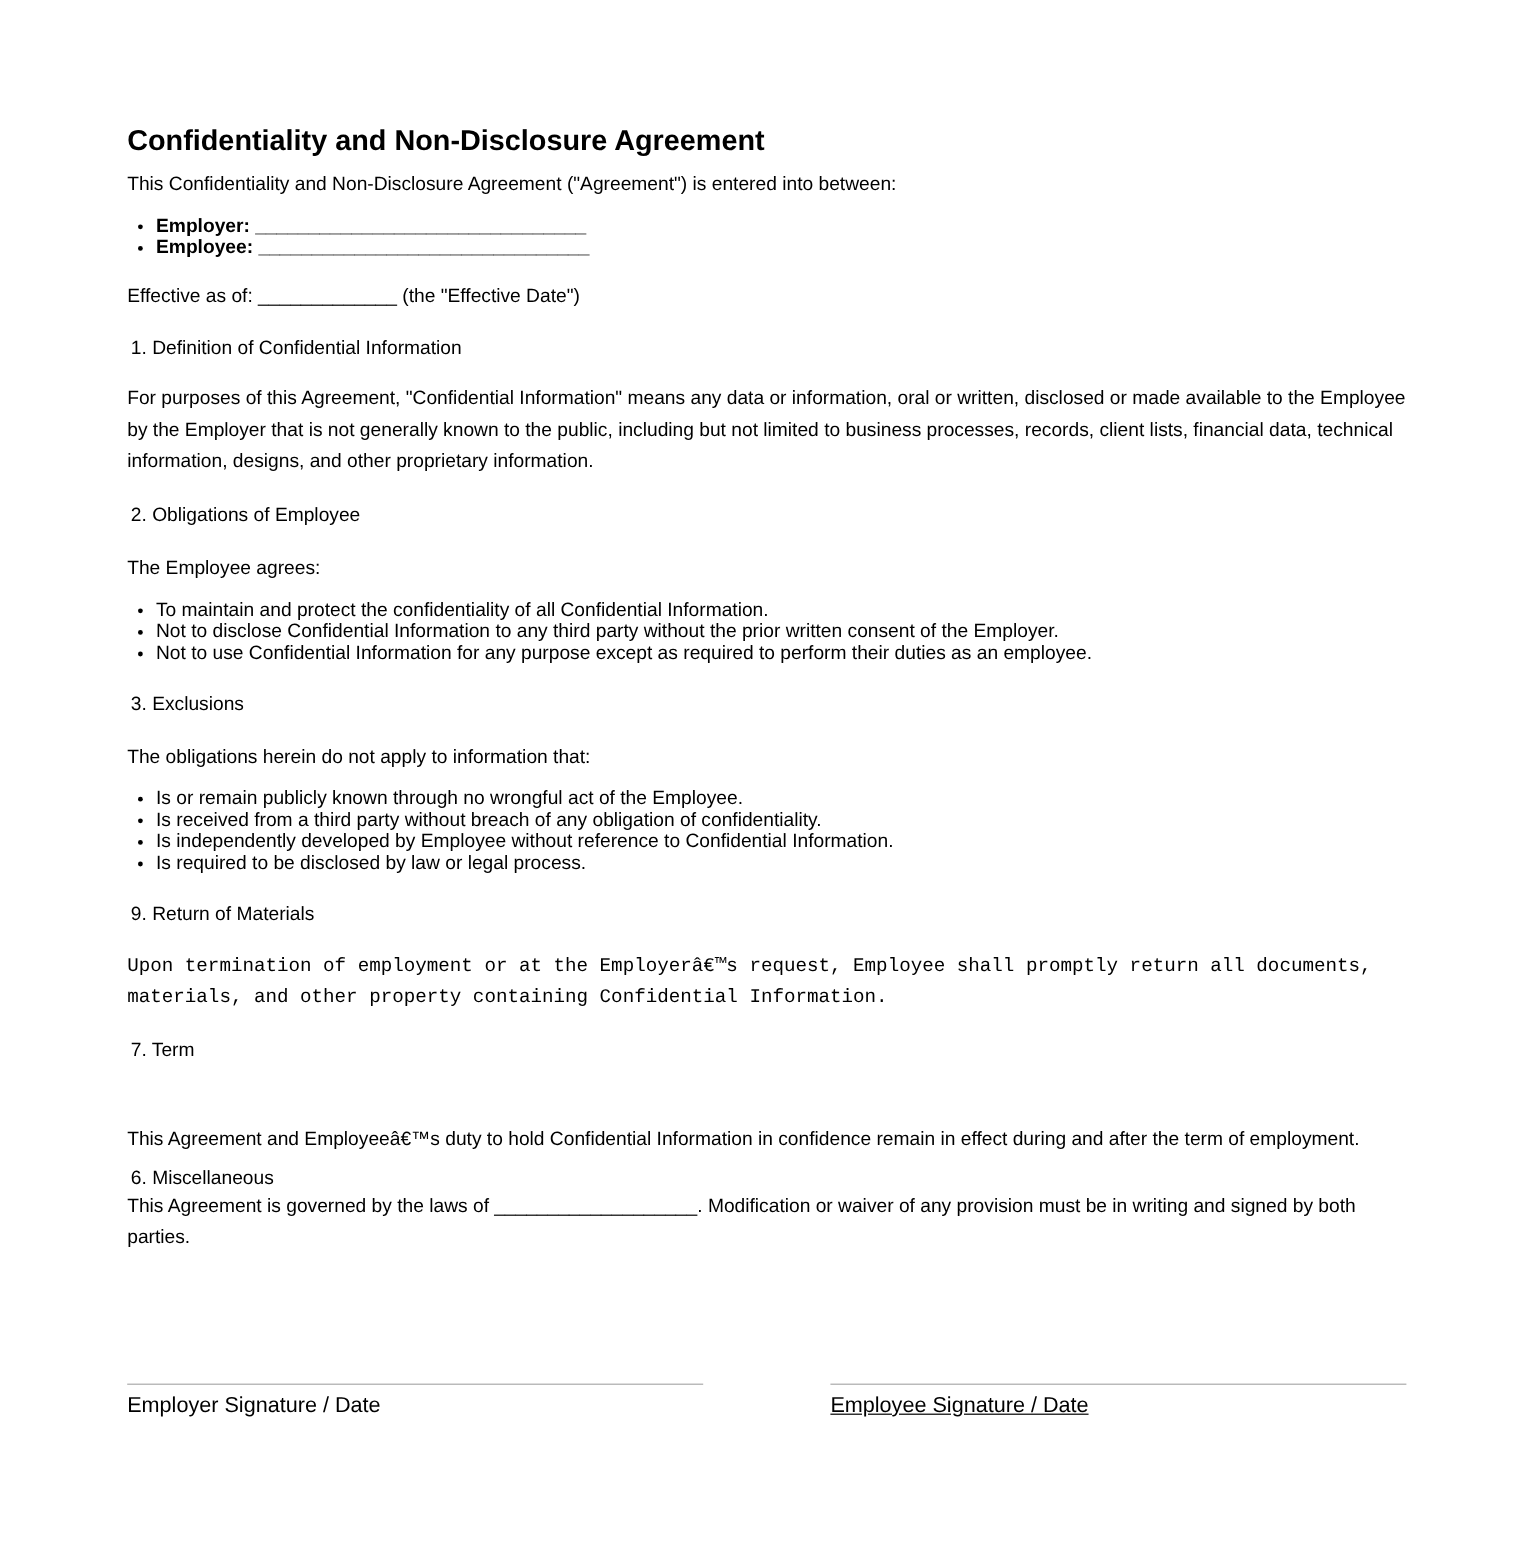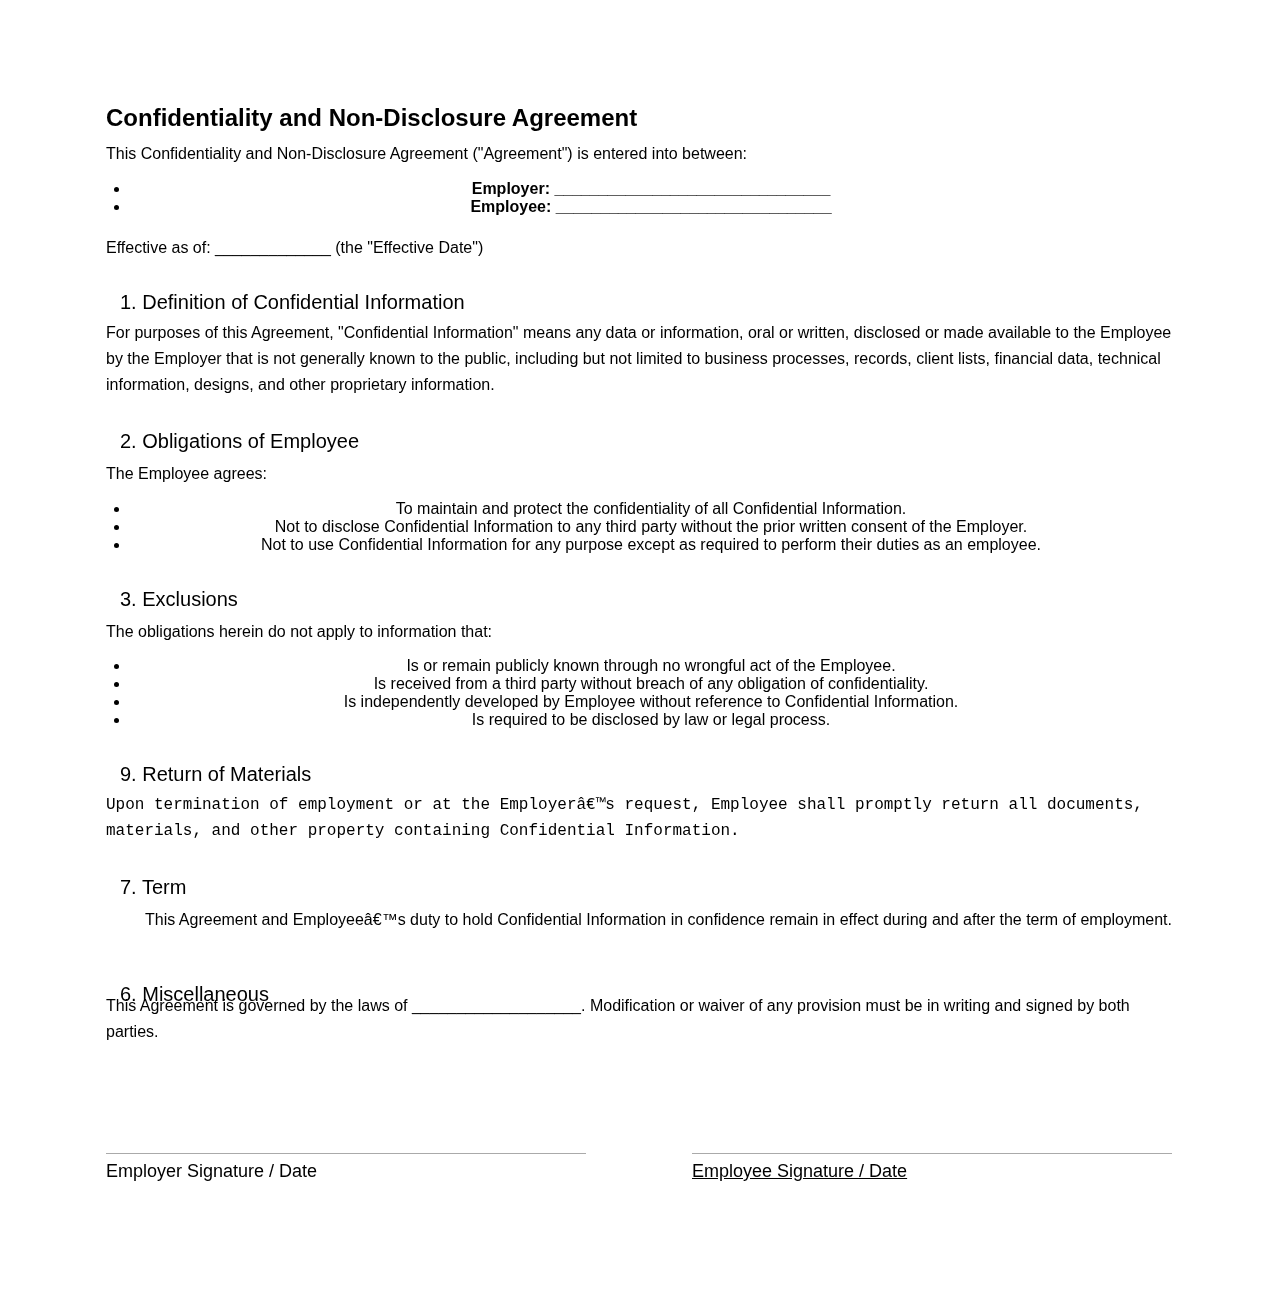--- a/index.html
+++ b/index.html
@@ -25,26 +25,26 @@
     position: absolute;
     top: 98px;
     left: 0;
     white-space: nowrap;
     line-height: 40px;
   }
   .block { position: absolute; left: 0; width: 1066px; }
   p { margin: 0; line-height: 26px; font-size: 16px; }
   h2 {
     font-weight: normal;
-    font-size: 20px;
-    margin: 14px;
+    font-size: 16px;
+    margin: 3px;
     line-height: 30px;
     white-space: nowrap;
   }
-  ul { margin: 0; padding-left: 24px; text-align: center; }
+  ul { margin: 0; padding-left: 24px; }
   ul li { font-size: 16px; line-height: 18px; }
   .blank { letter-spacing: 0; }
   .sig-line {
     position: absolute;
     border-top: 1px solid #aaaaaa;
     width: 480px;
     height: 0;
   }
   .sig-label { position: absolute; font-size: 18px; line-height: 18px; white-space: nowrap; }
 </style>
@@ -109,21 +109,21 @@
   <div class="block" style="top:745px;">
     <h2>9. Return of Materials</h2>
   </div>
   <div class="block" style="top:792px;font-family:Liberation Mono, monospace;">
     <p>Upon termination of employment or at the Employerâ€™s request, Employee shall promptly return all documents, materials, and other property containing Confidential Information.</p>
   </div>
 
   <div class="block" style="top:858px;">
     <h2>7. Term</h2>
   </div>
-  <div class="block" style="top:907px;text-align:right;">
+  <div class="block" style="top:937px;">
     <p>This Agreement and Employeeâ€™s duty to hold Confidential Information in confidence remain in effect during and after the term of employment.</p>
   </div>
 
   <div class="block" style="top:965px;">
     <h2>6. Miscellaneous</h2>
   </div>
   <div class="block" style="top:993px;">
     <p><span>This Agreement is governed by the laws of </span><span class="blank">___________________</span><span>. Modification or waiver of any provision must be in writing and signed by both parties.</span></p>
   </div>
 

